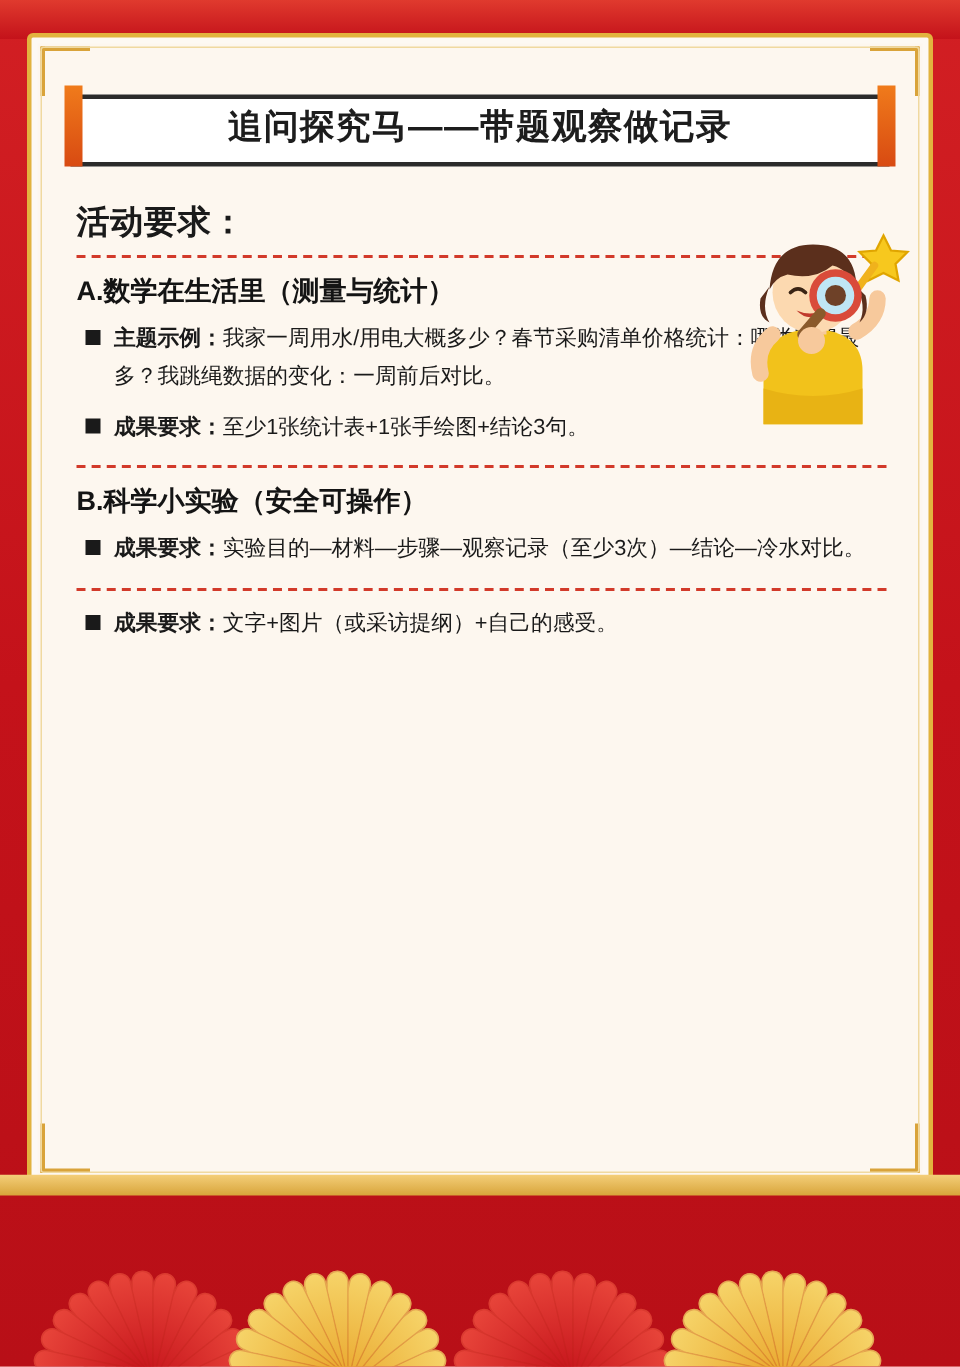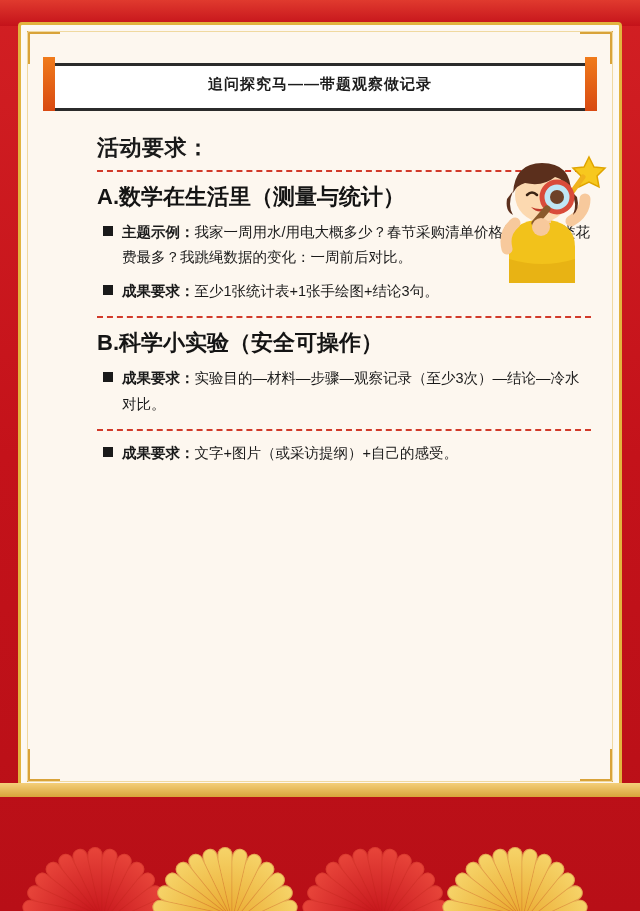--- a/index.html
+++ b/index.html
@@ -55,48 +55,47 @@
     border-bottom:3px solid #2b2b2b;
   }
   .title-cap{
     position:absolute;top:0;width:12px;height:54px;
     background:linear-gradient(180deg,#f07b1b,#d84a12);
   }
   .title-cap.l{left:-4px;}
   .title-cap.r{right:-4px;}
   .title-text{
     position:relative;
-    font-size:15px;font-weight:bold;color:#1d1d1d;
+    font-size:23px;font-weight:bold;color:#1d1d1d;
     letter-spacing:1px;
     white-space:nowrap;
   }
 
   
   .body{
     padding:14px 28px 0 30px;
     position:relative;
-    margin-left:46px;
   }
   .sec-title{
     font-size:22px;font-weight:bold;color:#1a1a1a;
     margin:8px 0 6px 0;
     letter-spacing:.5px;
   }
   .dash{
     border:0;border-top:2px dashed #d23a2a;
     margin:7px 0 9px 0;
     height:0;
   }
   .choose{
     font-size:21px;font-weight:bold;color:#c9131b;
     margin:2px 0 14px 0;
     letter-spacing:.5px;
   }
   .item-head{
-    font-size:22px;font-weight:bold;color:#141414;
+    font-size:18px;font-weight:bold;color:#141414;
     margin:10px 0 8px 0;
   }
   .row{
     display:flex;
     align-items:flex-start;
     margin:6px 0 8px 0;
   }
   .sq{
     flex:0 0 auto;
     width:10px;height:10px;background:#1a1a1a;

